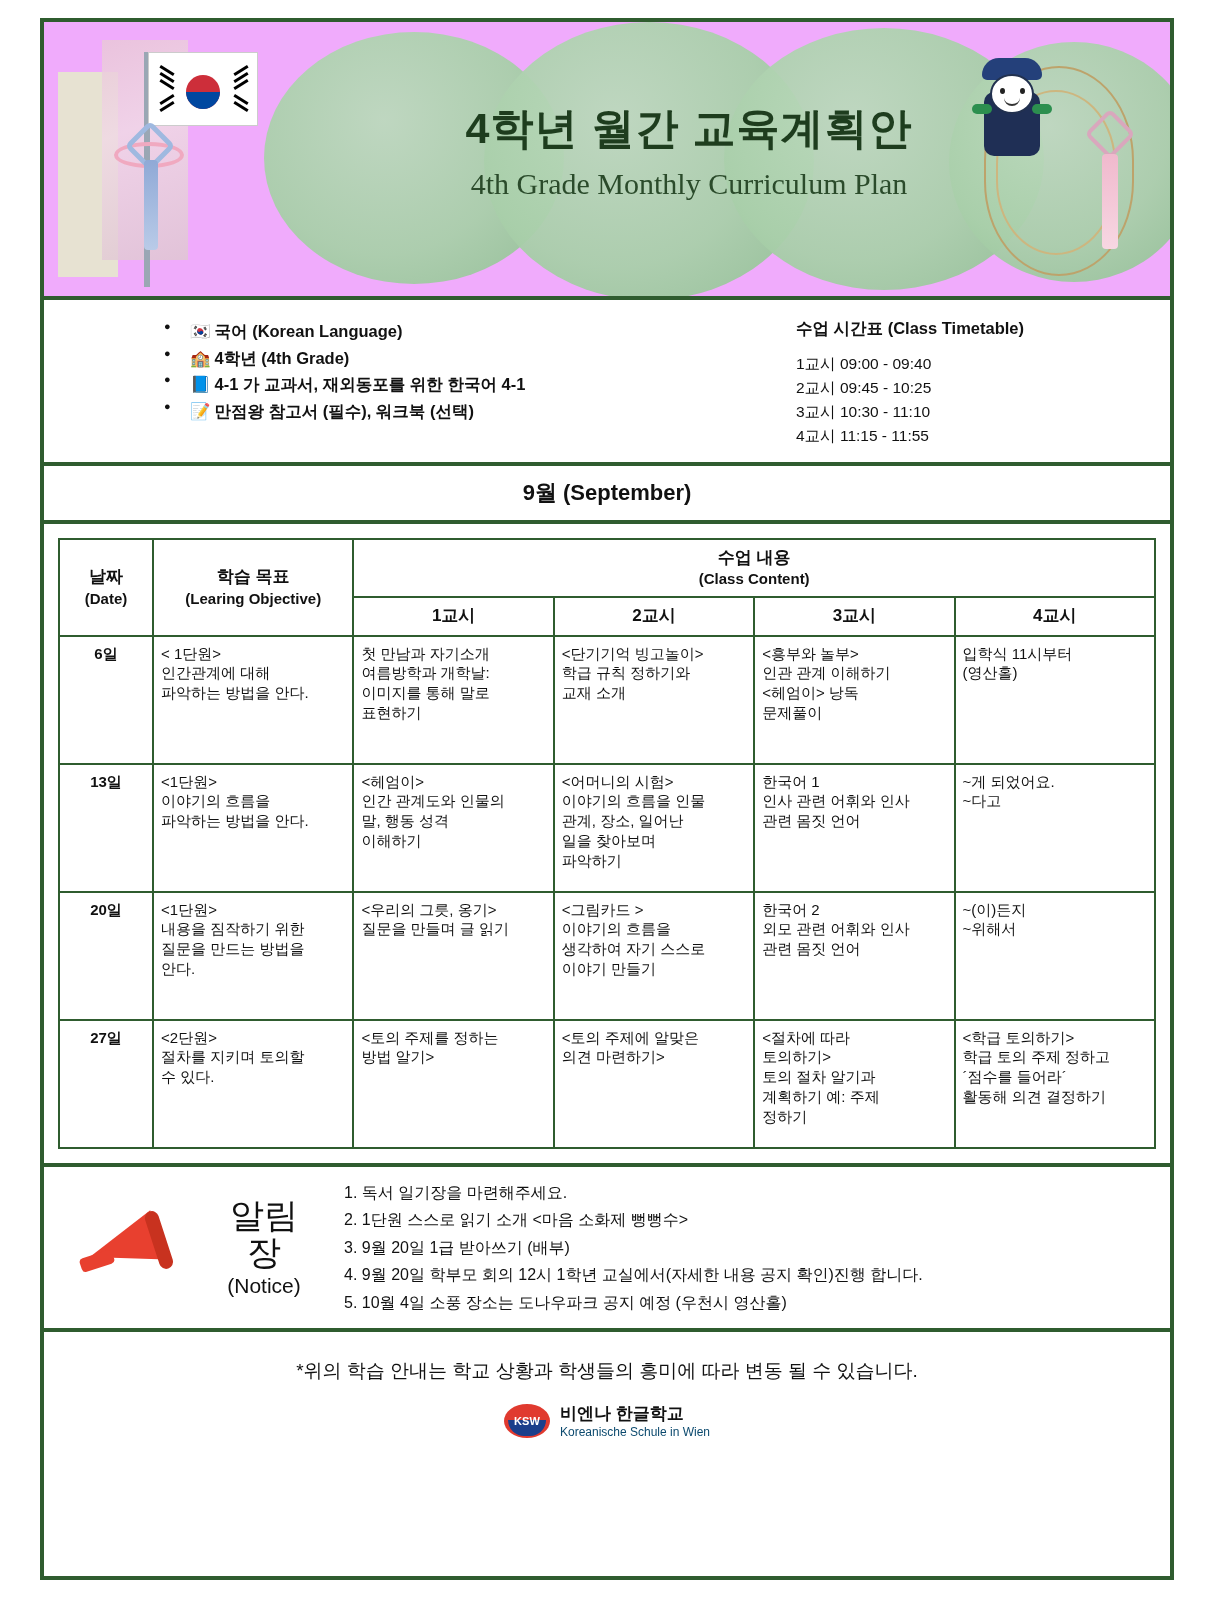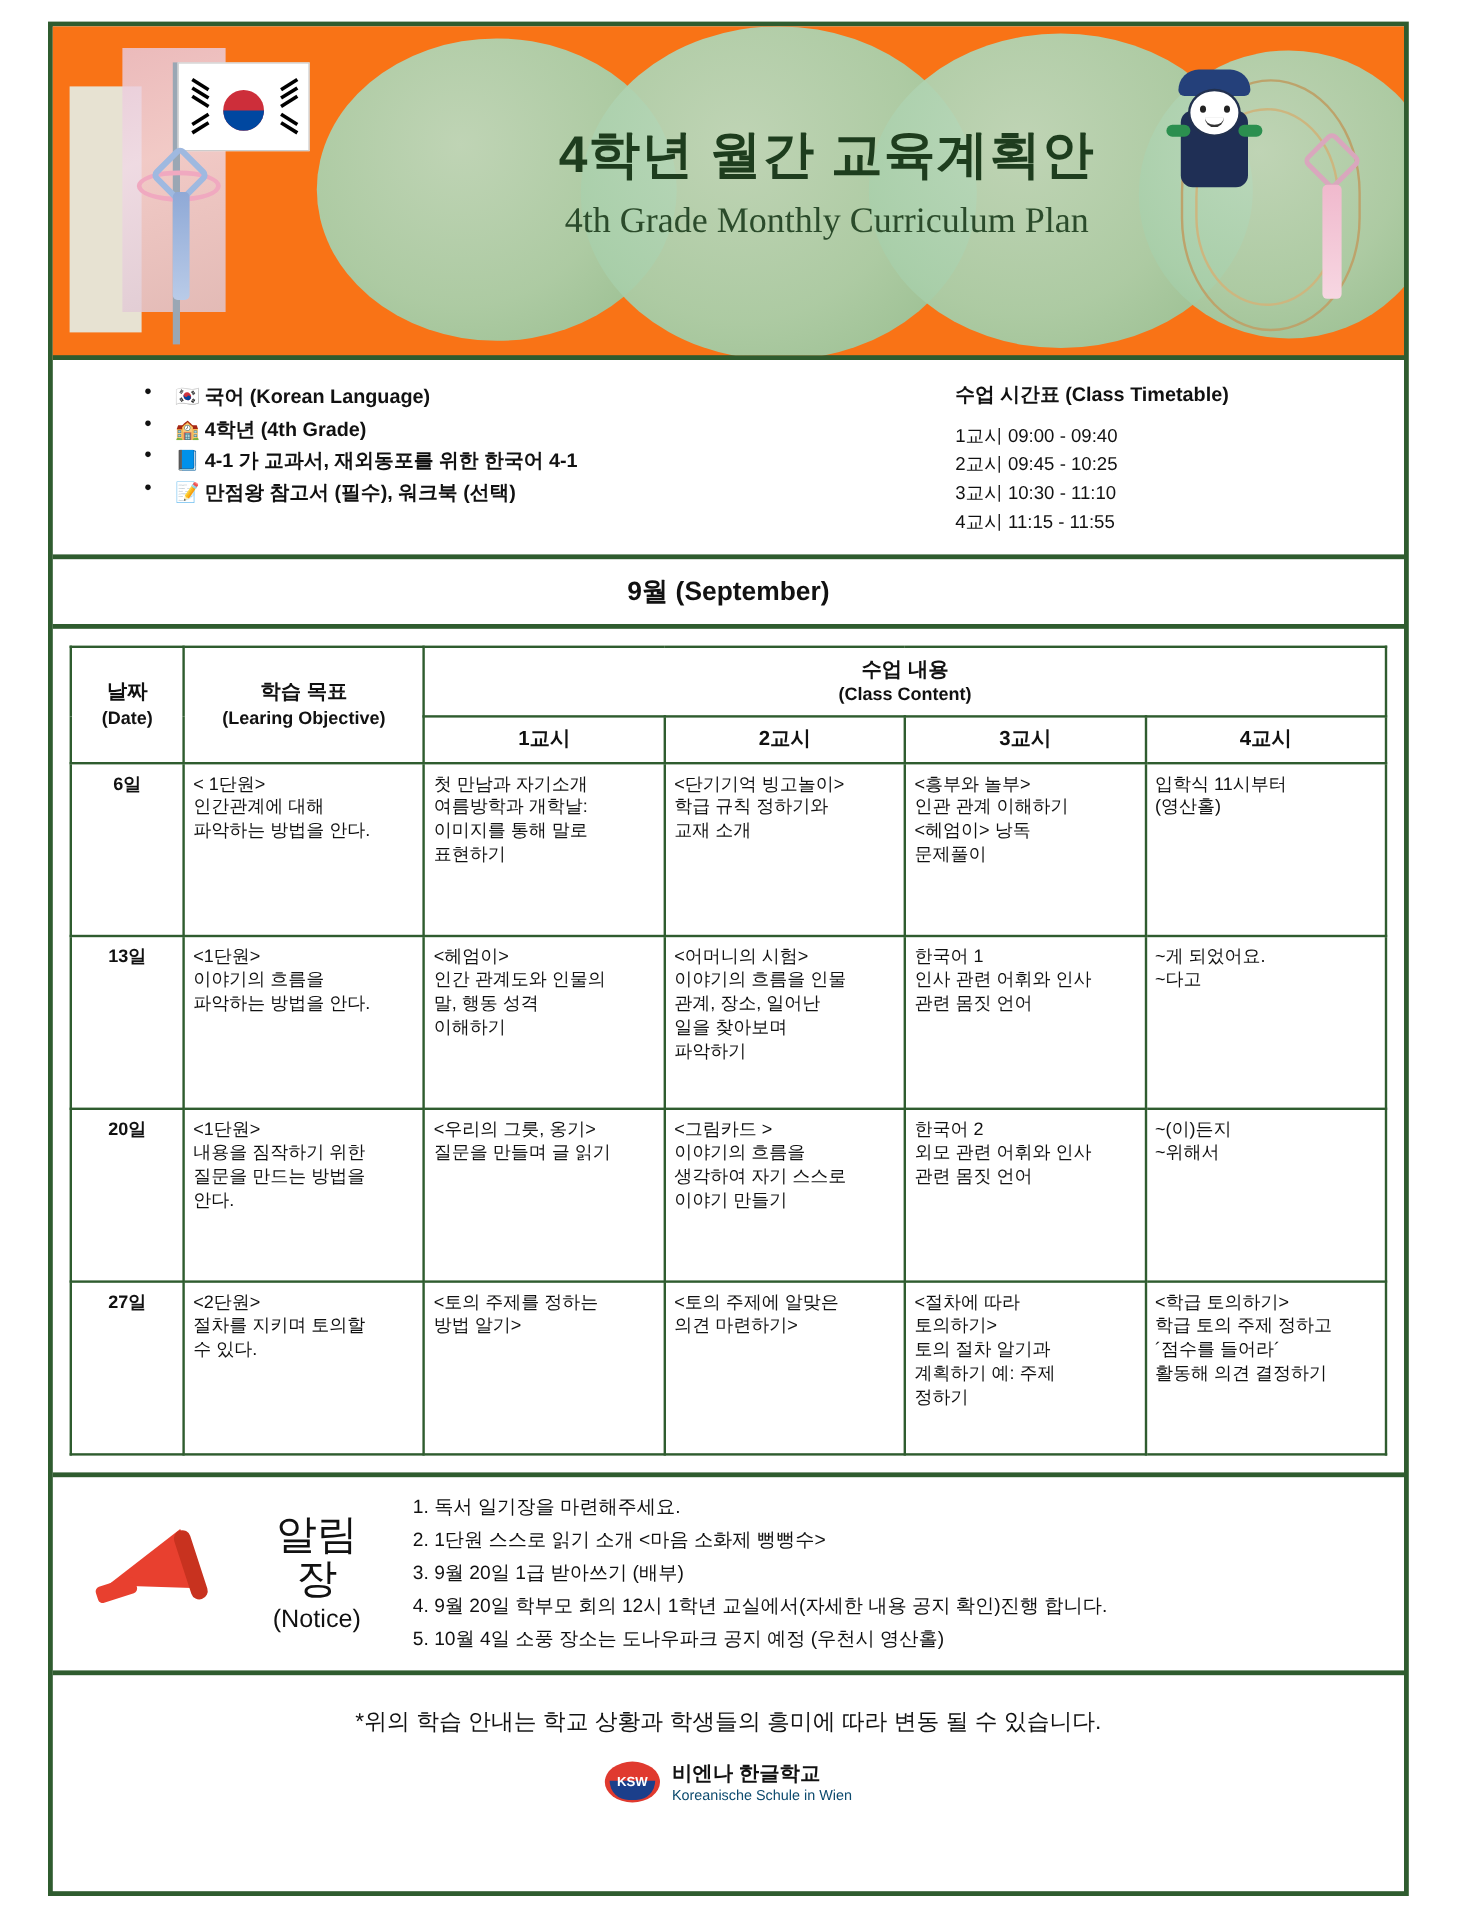--- a/index.html
+++ b/index.html
@@ -22,21 +22,21 @@
     width: 1134px;
     height: 1562px;
     border: 4px solid #2f5c2f;
     background: #fff;
   }
 
   
   .banner {
     position: relative;
     height: 278px;
-    background: #f97316;
+    background: #f0abfc;
     overflow: hidden;
     border-bottom: 4px solid #2f5c2f;
   }
   .banner-green {
     position: absolute;
     left: 240px;
     top: 0;
     width: 830px;
     height: 278px;
   }
@@ -154,21 +154,21 @@
 
   
   .info {
     position: relative;
     padding: 18px 0 14px 0;
     border-bottom: 4px solid #2f5c2f;
     height: 166px;
   }
   .info ul {
     margin: 0;
-    padding: 0 0 0 76px;
+    padding: 0 0 0 120px;
     list-style: none;
     font-size: 16.5px;
     font-weight: bold;
     line-height: 1.62;
   }
   .info li { position: relative; padding-left: 26px; }
   .info li::before {
     content: "\25CF";
     position: absolute; left: 0; top: 0;
     font-size: 11px; color: #111;
@@ -214,21 +214,21 @@
   .col-date { width: 92px; }
   .col-obj  { width: 196px; }
   .col-p    { width: 196px; }
   td.date-cell {
     text-align: center;
     vertical-align: middle;
     font-weight: bold;
     font-size: 17px;
   }
   th .sub { font-size: 15px; font-weight: bold; display:block; }
-  .row-tall td { height: 144px; }
+  .row-tall td { height: 128px; }
 
   
   .notice {
     display: flex;
     align-items: center;
     border-top: 4px solid #2f5c2f;
     border-bottom: 4px solid #2f5c2f;
     margin-top: 14px;
     padding: 12px 10px;
     min-height: 150px;

